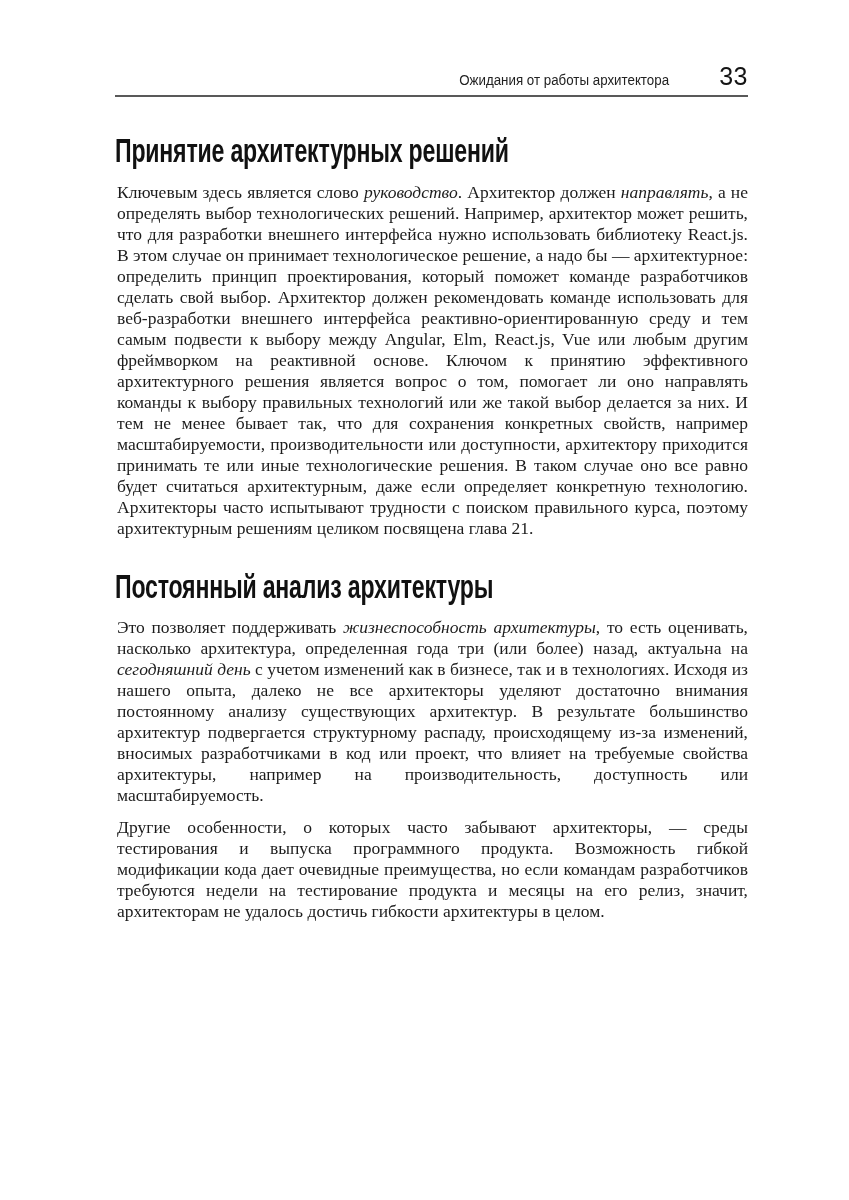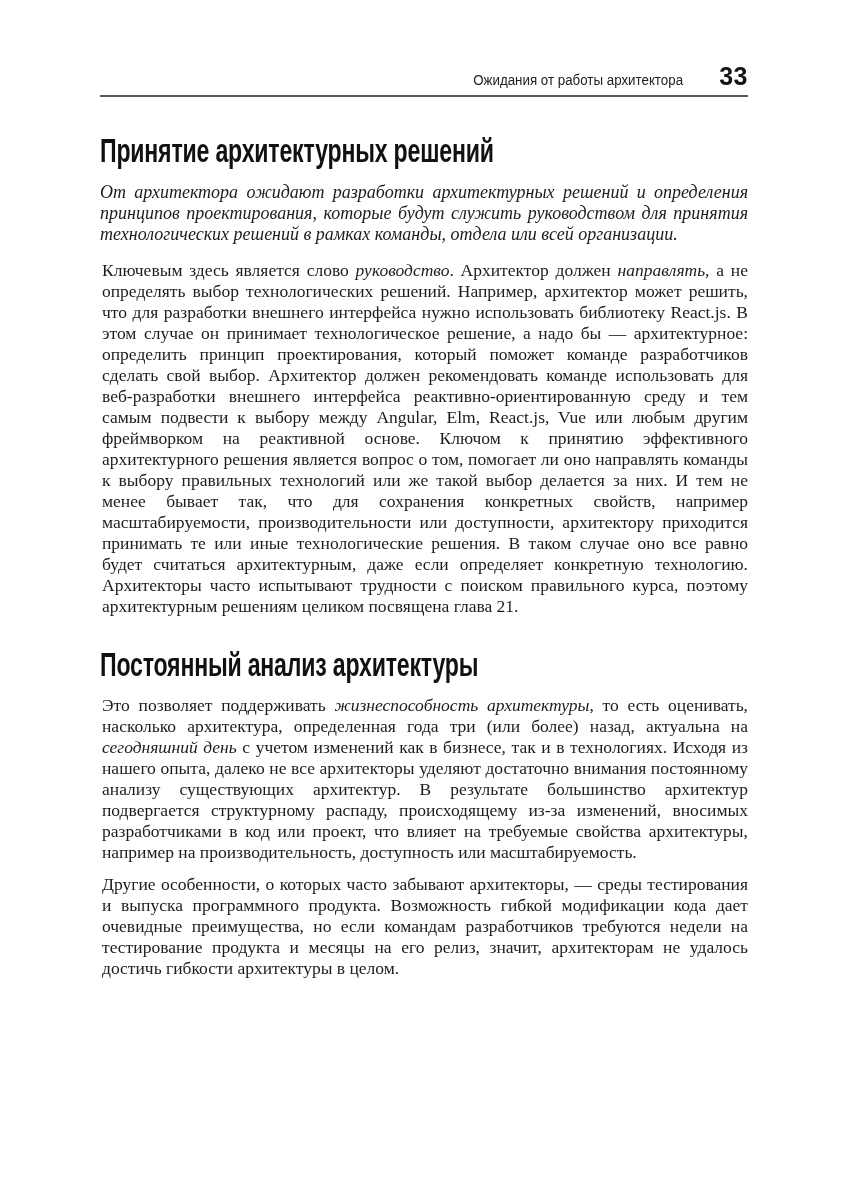--- a/index.html
+++ b/index.html
@@ -10,44 +10,45 @@
     background: #ffffff;
     color: #1c1c1c;
     font-family: "Liberation Serif", serif;
   }
   .page {
     position: relative;
     width: 849px;
     height: 1200px;
     overflow: hidden;
     background: #ffffff;
+    padding-left: 15px;
   }
   .content { padding: 0 101px 0 100px; }
 
   
   .header-row {
     display: flex;
     justify-content: flex-end;
     align-items: baseline;
     padding-top: 62px;
   }
   .running-title {
     font-family: "Liberation Sans", sans-serif;
     font-size: 15.5px;
     color: #222222;
     white-space: nowrap;
     transform: scaleX(0.86);
     transform-origin: 100% 100%;
   }
   .page-number {
     font-family: "Liberation Sans", sans-serif;
-    font-weight: bold;
+    font-weight: normal;
     font-size: 25px;
     letter-spacing: 0.5px;
-    margin-left: 36px;
+    margin-left: 50px;
     color: #141414;
   }
   .header-rule {
     height: 0;
     border-bottom: 2px solid #595959;
     margin-top: 4px;
   }
 
   
   .sec-heading {
@@ -89,21 +90,20 @@
   <div class="content">
 
     <div class="header-row">
       <span class="running-title">Ожидания от работы архитектора</span>
       <span class="page-number">33</span>
     </div>
     <div class="header-rule"></div>
 
     <h1 class="sec-heading">Принятие архитектурных решений</h1>
 
-    <p class="lead">От архитектора ожидают разработки архитектурных решений и определения принципов проектирования, которые будут служить руководством для принятия технологических решений в рамках команды, отдела или всей организации.</p>
 
     <p class="para"><span>Ключевым здесь является слово </span><span class="it">руководство</span><span>. Архитектор должен </span><span class="it">направлять,</span><span> а не определять выбор технологических решений. Например, архитектор может решить, что для разработки внешнего интерфейса нужно использовать библиотеку React.js. В этом случае он принимает технологическое решение, а надо бы — архитектурное: определить принцип проектирования, который поможет команде разработчиков сделать свой выбор. Архитектор должен рекомендовать команде использовать для веб-разработки внешнего интерфейса реактивно-ориентированную среду и тем самым подвести к выбору между Angular, Elm, React.js, Vue или любым другим фреймворком на реактивной основе. Ключом к принятию эффективного архитектурного решения является вопрос о том, помогает ли оно направлять команды к выбору правильных технологий или же такой выбор делается за них. И тем не менее бывает так, что для сохранения конкретных свойств, например масштабируемости, производительности или доступности, архитектору приходится принимать те или иные технологические решения. В таком случае оно все равно будет считаться архитектурным, даже если определяет конкретную технологию. Архитекторы часто испытывают трудности с поиском правильного курса, поэтому архитектурным решениям целиком посвящена глава 21.</span></p>
 
     <h2 class="sec-heading second">Постоянный анализ архитектуры</h2>
 
 
     <p class="para"><span>Это позволяет поддерживать </span><span class="it">жизнеспособность архитектуры</span><span>, то есть оценивать, насколько архитектура, определенная года три (или более) назад, актуальна на </span><span class="it">сегодняшний день</span><span> с учетом изменений как в бизнесе, так и в технологиях. Исходя из нашего опыта, далеко не все архитекторы уделяют достаточно внимания постоянному анализу существующих архитектур. В результате большинство архитектур подвергается структурному распаду, происходящему из-за изменений, вносимых разработчиками в код или проект, что влияет на требуемые свойства архитектуры, например на производительность, доступность или масштабируемость.</span></p>
 
     <p class="para"><span>Другие особенности, о которых часто забывают архитекторы, — среды тестирования и выпуска программного продукта. Возможность гибкой модификации кода дает очевидные преимущества, но если командам разработчиков требуются недели на тестирование продукта и месяцы на его релиз, значит, архитекторам не удалось достичь гибкости архитектуры в целом.</span></p>
 

